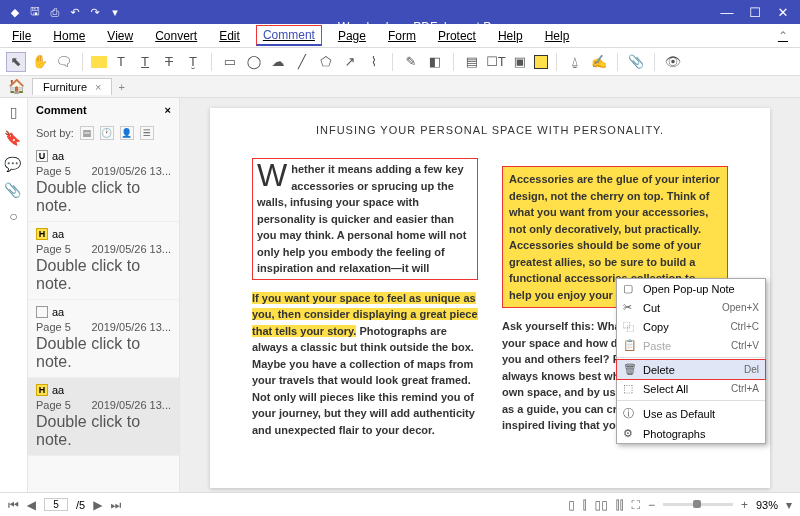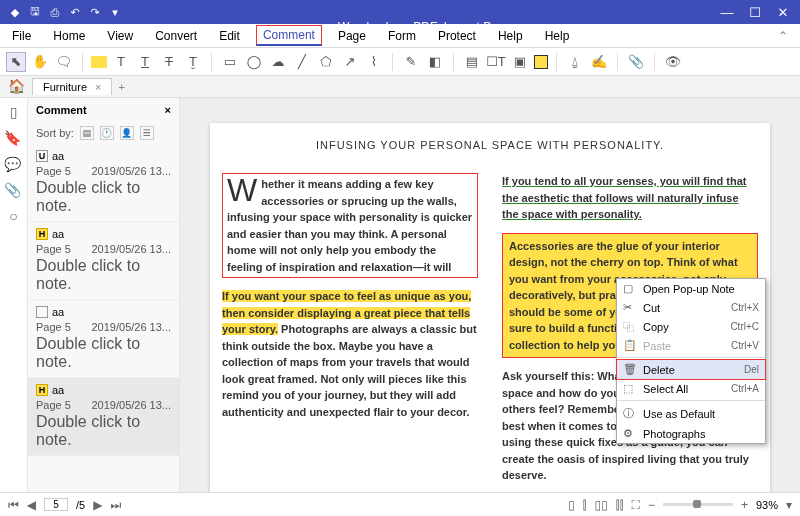--- a/index.html
+++ b/index.html
@@ -3,21 +3,21 @@
 <meta charset="utf-8">
 <style>
 *{margin:0;padding:0;box-sizing:border-box;font-family:'Segoe UI',Arial,sans-serif;font-size:11px;}
 body{width:800px;height:516px;overflow:hidden;background:#fff;position:relative;}
 .titlebar{height:24px;background:#3f4db8;display:flex;align-items:center;color:#fff;padding:0 4px;}
 .titlebar .qat{display:flex;gap:6px;margin-left:4px;}
 .titlebar .qat span{width:14px;height:14px;display:flex;align-items:center;justify-content:center;font-size:11px;}
 .titlebar .title{flex:1;text-align:center;font-size:12px;margin-top:30px;}
 .titlebar .winbtns{display:flex;gap:10px;margin-right:4px;}
 .titlebar .winbtns span{width:18px;text-align:center;font-size:13px;}
-.menubar{height:24px;background:#fff;display:flex;align-items:center;padding:0 6px;gap:10px;border-bottom:1px solid #ddd;}
+.menubar{height:24px;background:#fff;display:flex;align-items:center;padding:0 6px;gap:10px;border-bottom:1px solid #ddd;text-decoration:underline;}
 .menubar span{padding:2px 6px;font-size:12px;}
 .menubar .active{color:#3f4db8;border:1px solid #e33;border-bottom:2px solid #3f4db8;}
 .menubar .chev{margin-left:auto;color:#888;}
 .toolbar{height:28px;background:#fff;display:flex;align-items:center;padding:0 6px;gap:4px;border-bottom:1px solid #ddd;}
 .toolbar .tb{width:20px;height:20px;display:flex;align-items:center;justify-content:center;color:#555;font-size:13px;}
 .toolbar .sep{width:1px;height:18px;background:#ddd;margin:0 4px;}
 .toolbar .cursor{background:#e8e8f5;border:1px solid #b0b0d0;}
 .tabbar{height:22px;background:#f3f3f3;display:flex;align-items:center;padding-left:32px;border-bottom:1px solid #ddd;}
 .tabbar .home-icon{position:absolute;left:8px;top:78px;font-size:14px;color:#333;}
 .tabbar .doc-tab{padding:2px 10px;background:#fff;border:1px solid #ccc;border-bottom:none;display:flex;align-items:flex-start;gap:8px;}
@@ -32,21 +32,21 @@
 .sidebar .sortby{padding:4px 8px;display:flex;align-items:center;gap:6px;font-size:10px;color:#555;}
 .sidebar .sortby .icn{border:1px solid #ccc;width:14px;height:14px;display:inline-flex;align-items:center;justify-content:center;font-size:9px;}
 .sidebar .item{padding:6px 8px;border-bottom:1px solid #eee;}
 .sidebar .item.selected{background:#e8e8e8;}
 .sidebar .item .top{display:flex;align-items:center;gap:4px;}
 .sidebar .item .top .mark{width:12px;height:12px;display:inline-flex;align-items:center;justify-content:center;font-size:9px;font-weight:bold;border:1px solid #999;}
 .sidebar .item .top .mark.h{background:#ffe04a;border-color:#d4a800;}
 .sidebar .item .row2{display:flex;justify-content:space-between;font-size:10px;color:#555;margin-top:3px;}
 .sidebar .item .note{font-size:16px;color:#555;margin-top:2px;}
 .docarea{flex:1;background:#eee;overflow:hidden;position:relative;}
-.page{background:#fff;margin:25px auto;width:560px;height:380px;box-shadow:0 1px 4px rgba(0,0,0,0.2);padding:16px 12px;font-family:Georgia,serif;font-size:10px;color:#333;position:relative;}
+.page{background:#fff;margin:10px auto;width:560px;height:380px;box-shadow:0 1px 4px rgba(0,0,0,0.2);padding:16px 42px;font-family:Georgia,serif;font-size:10px;color:#333;position:relative;}
 .page-title{text-align:center;font-size:11px;letter-spacing:1px;margin-bottom:22px;}
 .cols{display:flex;gap:24px;font-weight:bold;}
 .col{flex:1;line-height:1.5;}
 .redbox{border:1px solid #e33;padding:2px 4px;}
 .dropcap::first-letter{font-size:32px;float:left;line-height:28px;padding-right:4px;font-weight:normal;}
 .underline-red{text-decoration:underline;text-decoration-color:#e33;}
 .underline-green{text-decoration:underline;text-decoration-color:#2a8a2a;}
 .highlight{background:#ffe04a;}
 .yellowbox{background:#ffe04a;border:1px solid #e33;padding:4px 6px;margin-top:8px;}
 .para{margin-bottom:10px;}
@@ -216,41 +216,38 @@
     <div class="page">
       <div class="page-title">INFUSING YOUR PERSONAL SPACE WITH PERSONALITY.</div>
       <div class="cols">
         <div class="col">
           <p class="redbox dropcap para">Whether it means adding a few key accessories or sprucing up the walls, infusing your space with personality is quicker and easier than you may think. A personal home will not only help you embody the feeling of inspiration and relaxation—it will</p>
           <p class="para">
             <span class="highlight">If you want your space to feel as unique as you, then consider displaying a great piece that tells your story.</span><span> Photographs are always a classic but think outside the box. Maybe you have a collection of maps from your travels that would look great framed. Not only will pieces like this remind you of your journey, but they will add authenticity and unexpected flair to your decor.</span>
           </p>
         </div>
         <div class="col">
-          <p class="para underline-red">
-            <span class="underline-green">If you tend to all your senses, you will find that the aesthetic that follows will naturally infuse the space with personality.</span>
-          </p>
           <p class="yellowbox para">Accessories are the glue of your interior design, not the cherry on top. Think of what you want from your accessories, not only decoratively, but practically. Accessories should be some of your greatest allies, so be sure to build a functional accessories collection to help you enjoy your space.</p>
           <p class="para">Ask yourself this: What is the purpose of your space and how do you want to make you and others feel? Remember that you always knows best when it comes to your own space, and by using these quick fixes as a guide, you can create the oasis of inspired living that you truly deserve.</p>
         </div>
       </div>
     </div>
   </div>
 </div>
 
 <div class="ctxmenu" id="ctxmenu">
     <div class="ci ">
       <span class="icn">▢</span>
       <span>Open Pop-up Note</span>
       <span class="sc"></span>
     </div>
     <div class="ci ">
       <span class="icn">✂</span>
       <span>Cut</span>
-      <span class="sc">Ctrl+X</span>
+      <span class="sc">Open+X</span>
     </div>
     <div class="ci ">
       <span class="icn">⿻</span>
       <span>Copy</span>
       <span class="sc">Ctrl+C</span>
     </div>
     <div class="ci disabled">
       <span class="icn">📋</span>
       <span>Paste</span>
       <span class="sc">Ctrl+V</span>

